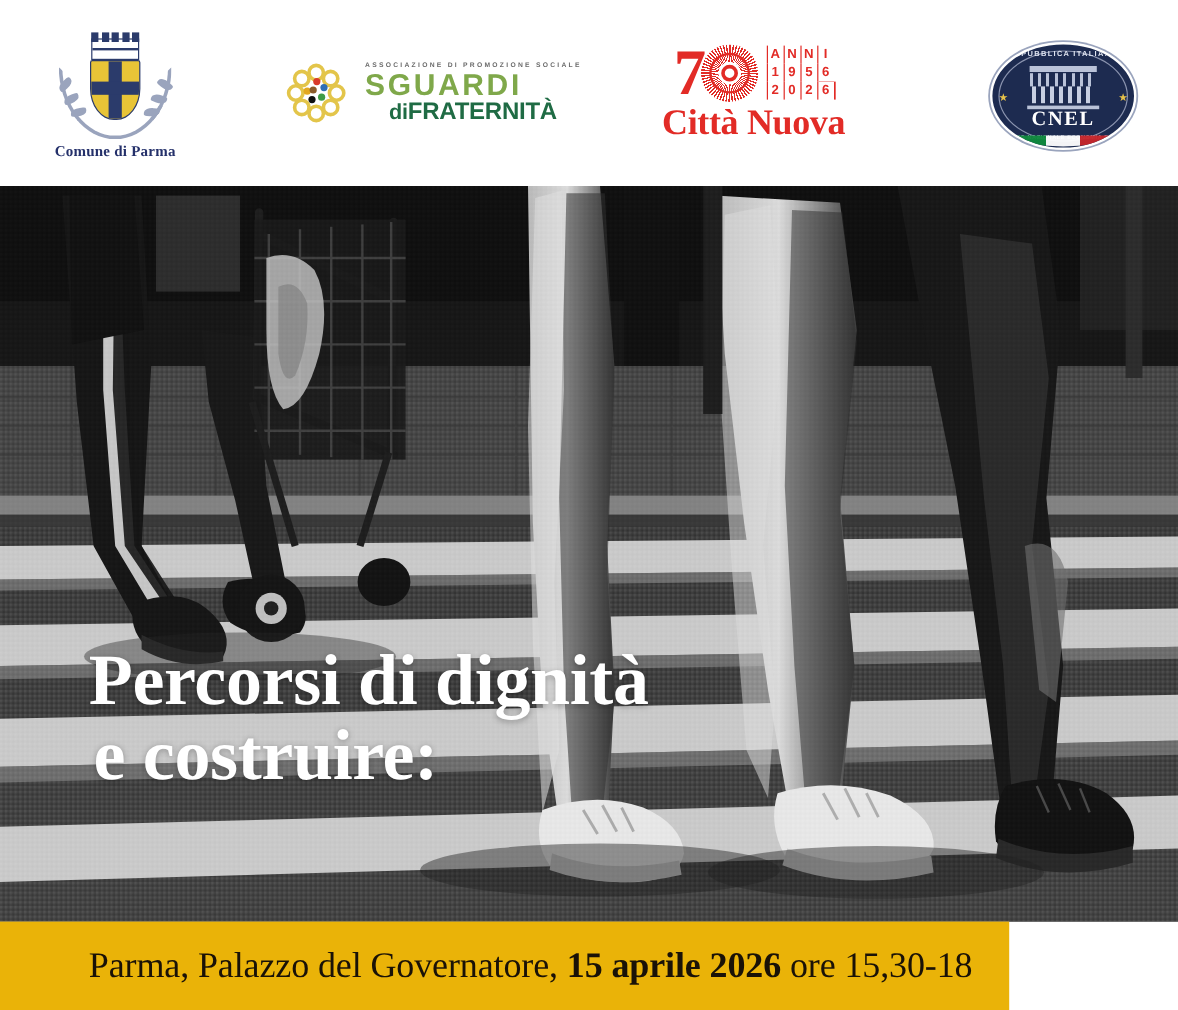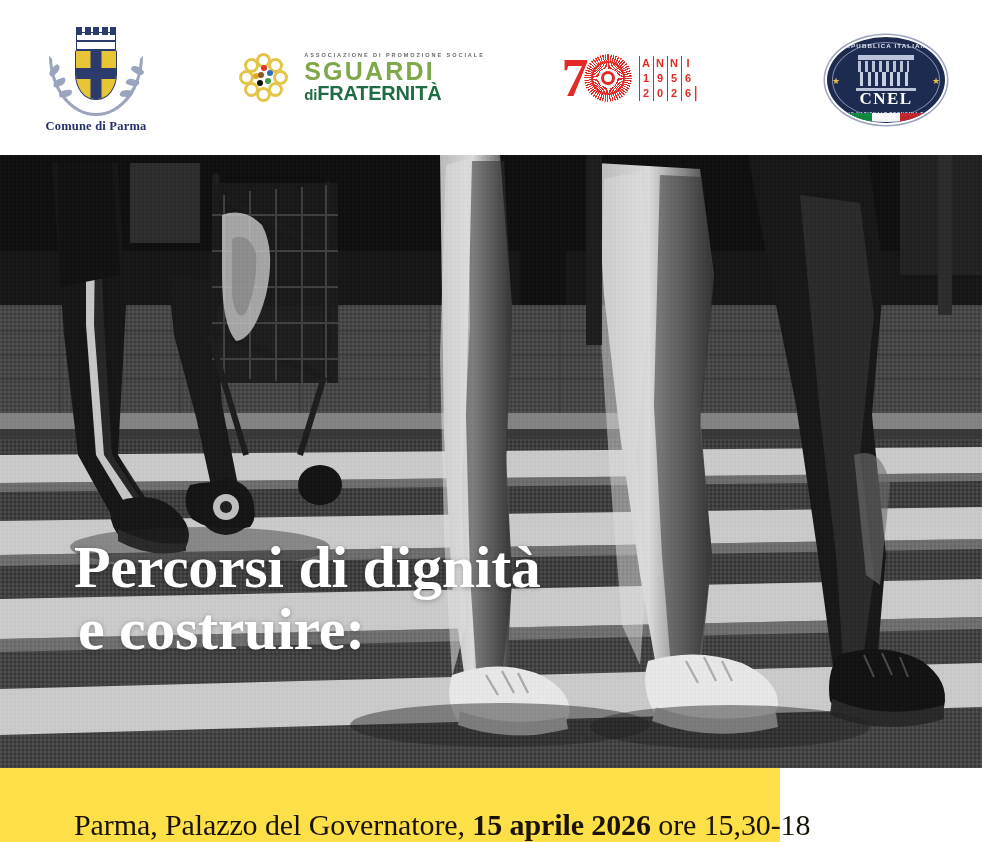--- a/index.html
+++ b/index.html
@@ -162,21 +162,22 @@
     font-family: "Liberation Sans", sans-serif;
     font-size: 20px;
     font-weight: 700;
     color: #1f6b44;
     line-height: 1;
     letter-spacing: -.2px;
   }
   .sg-sub .di {
     font-weight: 700;
     font-style: normal;
-    font-size: 15px;
+    font-size: 18px;
+    margin-left: 20px;
   }
 
   
   .logo-citta { left: 548px; top: 34px; width: 160px; height: 88px; }
   .cn-top { display: flex; align-items: center; gap: 7px; }
   .cn-70 {
     display: flex;
     align-items: center;
     font-family: "Liberation Serif", serif;
     color: #e22b26;
@@ -358,26 +359,26 @@
     white-space: nowrap;
     text-shadow: 0 1px 5px rgba(0,0,0,.30);
   }
   .title-line.l2 { padding-left: 4px; }
   .title-line.l3 { padding-left: 8px; }
 
   
   .footer-bar {
     position: absolute;
     left: 0; top: 768px;
-    width: 780px;
+    width: 841px;
     height: 74px;
-    background: #fde047;
+    background: #eab308;
     z-index: 6;
     display: flex;
-    align-items: flex-end;
+    align-items: center;
   }
   .footer-text {
     font-family: "Liberation Serif", serif;
     font-size: 30px;
     color: #1a1207;
     padding-left: 74px;
     white-space: nowrap;
     letter-spacing: -.1px;
   }
   .footer-text b { font-weight: 700; }
@@ -462,20 +463,21 @@
           <span>1</span>
           <span>9</span>
           <span>5</span>
           <span>6</span>
           <span>2</span>
           <span>0</span>
           <span>2</span>
           <span>6</span>
         </div>
       </div>
+      <div class="cn-name">Città Nuova</div>
     </div>
 
     <div class="logo-slot logo-cnel">
       <div class="cnel-seal">
         <span class="cnel-inner"></span>
         <span class="cnel-top-arc">REPUBBLICA ITALIANA</span>
         <span class="cnel-star l">★</span>
         <span class="cnel-star r">★</span>
         <span class="cnel-building">
           <span class="cnel-roof"></span>

